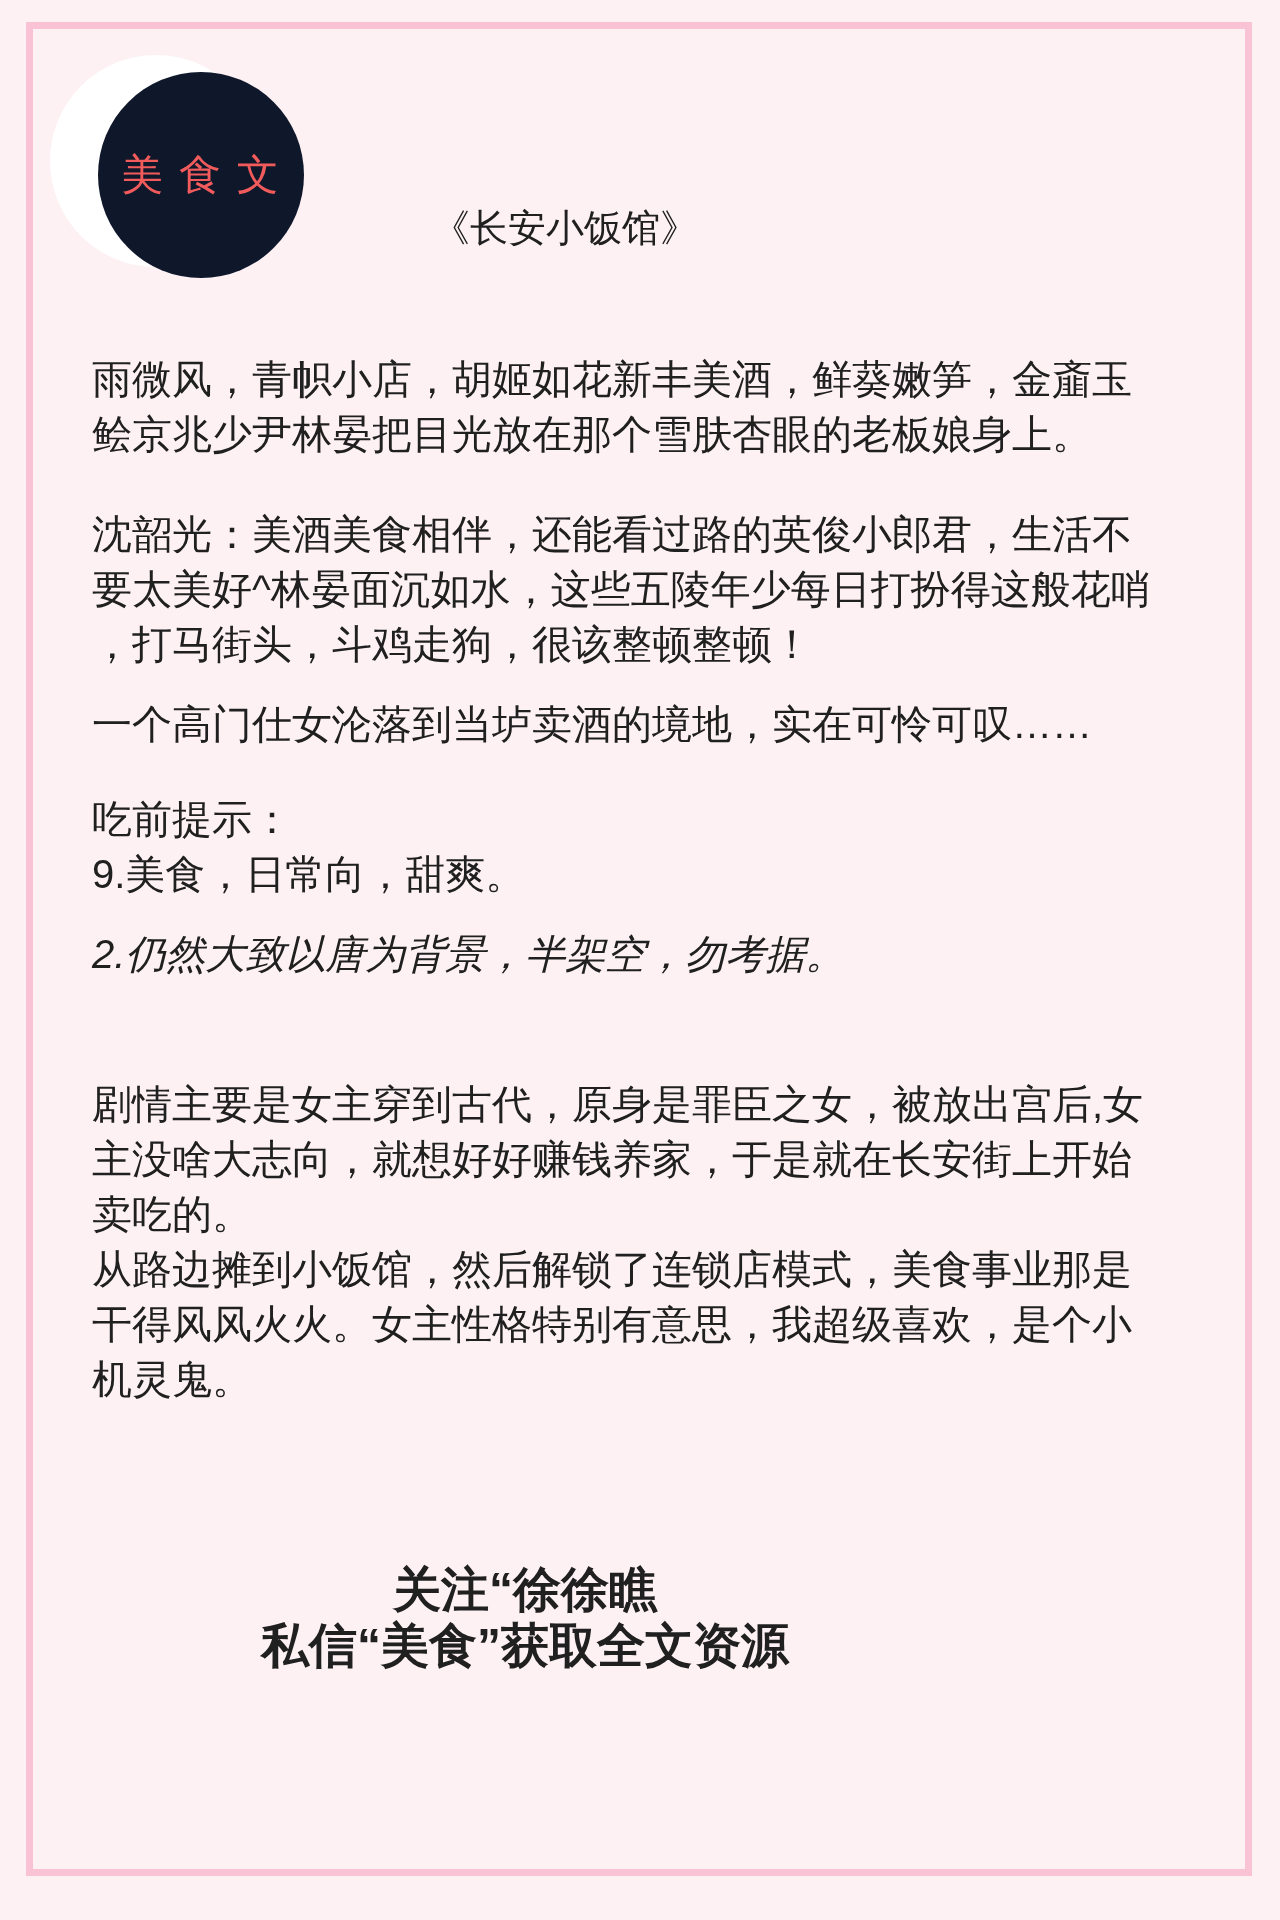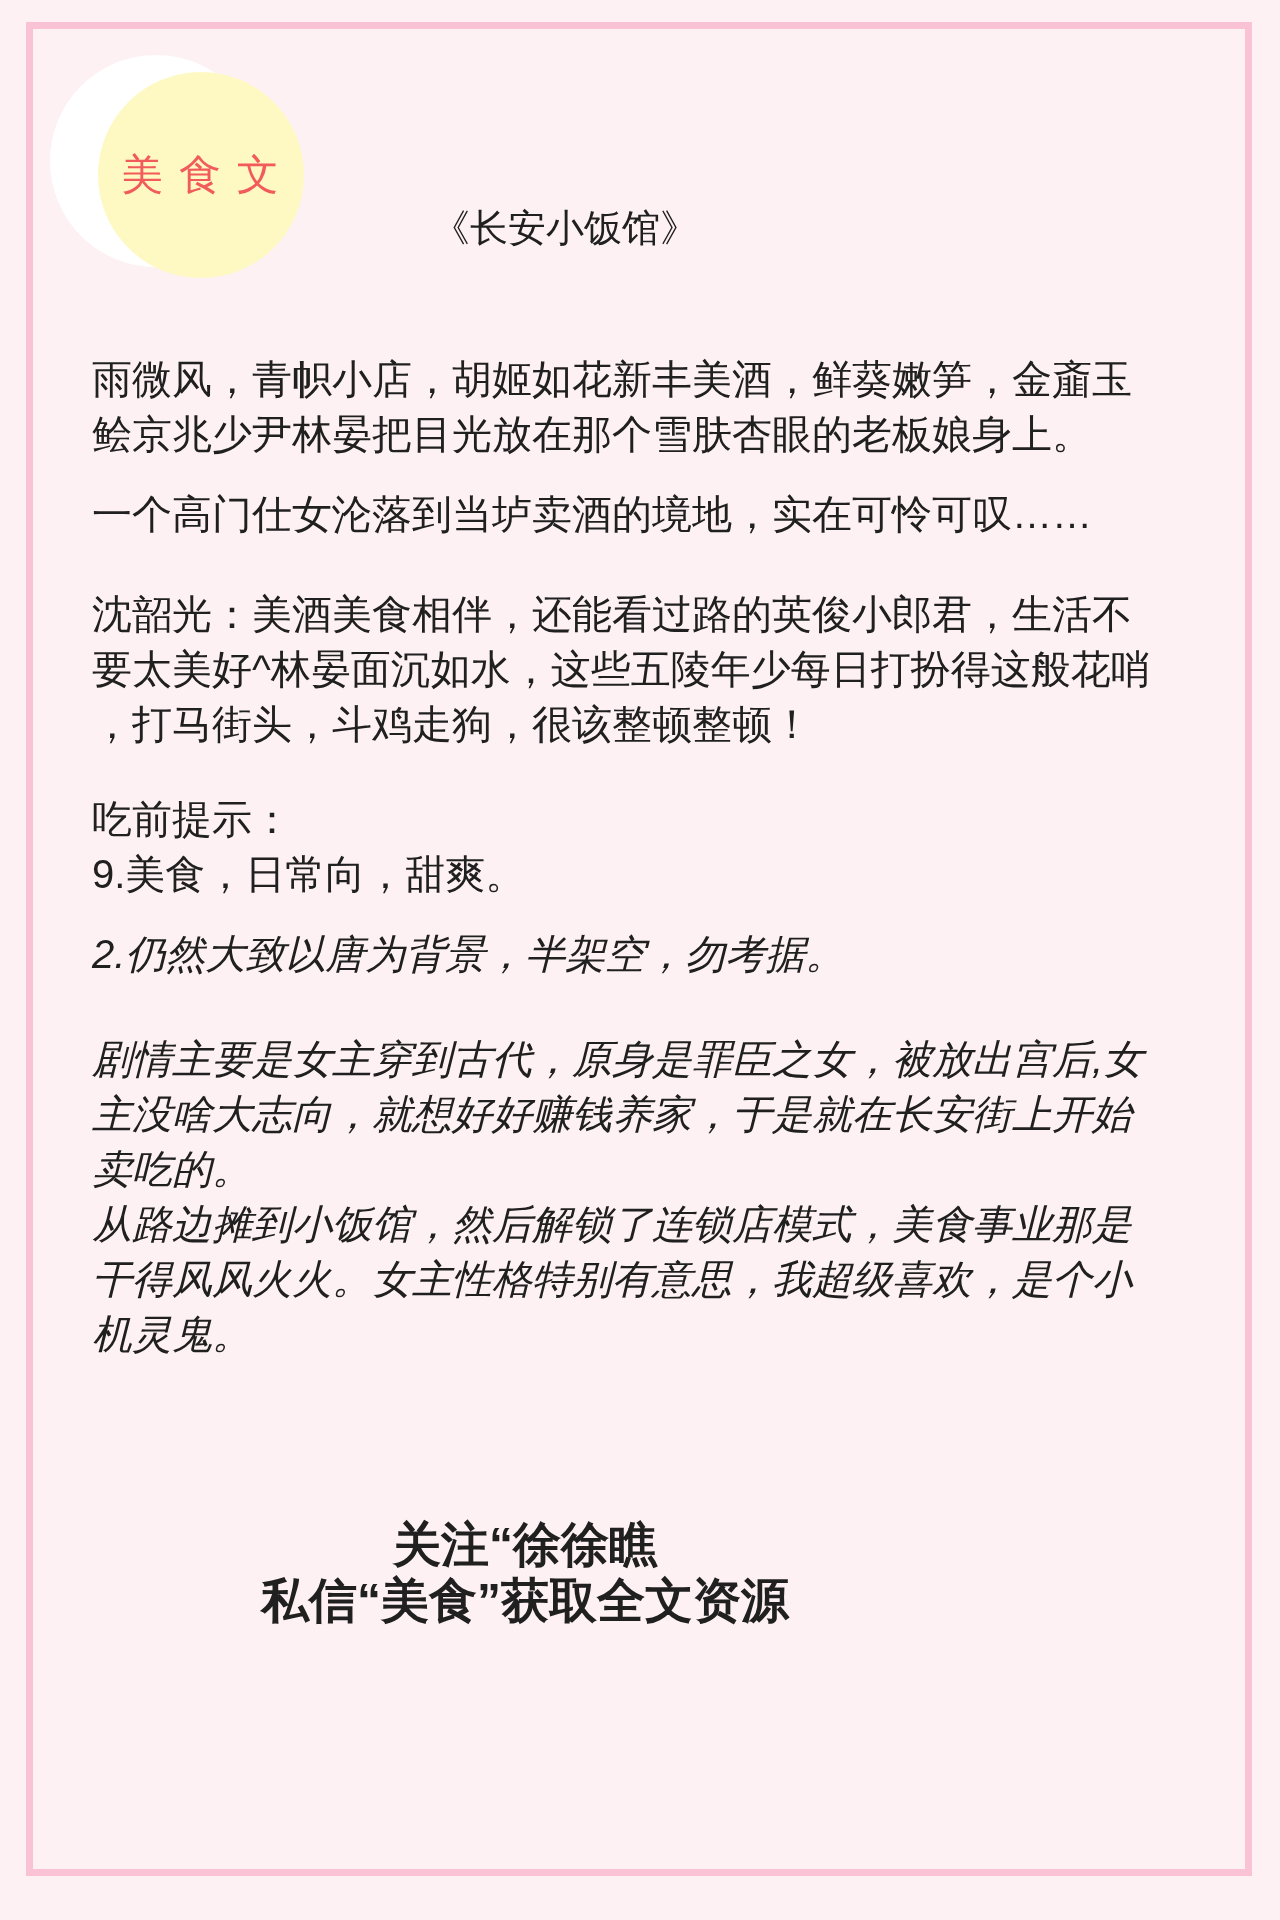--- a/index.html
+++ b/index.html
@@ -24,21 +24,21 @@
     left: 50px; top: 55px;
     width: 212px; height: 212px;
     border-radius: 50%;
     background: #ffffff;
   }
   .circle-pink {
     position: absolute;
     left: 98px; top: 72px;
     width: 206px; height: 206px;
     border-radius: 50%;
-    background: #fef9c3;
+    background: #0f172a;
     display: flex;
     align-items: center;
     justify-content: center;
   }
   .badge-label {
     font-size: 42px;
     letter-spacing: 2px;
     color: #f15b5b;
     white-space: nowrap;
   }
@@ -63,21 +63,21 @@
     font-size: 40px;
     line-height: 55px;
     white-space: pre-line;
     word-break: break-all;
   }
   .p1 { margin-top: 95px; }
   .p2 { margin-top: 25px; }
   .p3 { margin-top: 45px; }
   .p4 { margin-top: 40px; }
   .p5 { margin-top: 25px; font-style: italic; }
-  .p6 { margin-top: 50px; font-style: italic; }
+  .p6 { margin-top: 95px; }
   .footer {
     margin: 155px 230px 0 0;
     font-size: 48px;
     font-weight: bold;
     line-height: 56px;
     text-align: center;
     white-space: pre-line;
   }
 </style>
 </head>
@@ -92,25 +92,25 @@
   </div>
 </div>
 
 <div class="content">
   <h1 class="title">《长安小饭馆》</h1>
 
 
   <p class="para p1">雨微风，青帜小店，胡姬如花新丰美酒，鲜葵嫩笋，金齑玉
 鲙京兆少尹林晏把目光放在那个雪肤杏眼的老板娘身上。</p>
 
-  <p class="para p2">一个高门仕女沦落到当垆卖酒的境地，实在可怜可叹……</p>
-
   <p class="para p3">沈韶光：美酒美食相伴，还能看过路的英俊小郎君，生活不
 要太美好^林晏面沉如水，这些五陵年少每日打扮得这般花哨
 ，打马街头，斗鸡走狗，很该整顿整顿！</p>
+
+  <p class="para p2">一个高门仕女沦落到当垆卖酒的境地，实在可怜可叹……</p>
 
   <p class="para p4">吃前提示：
 9.美食，日常向，甜爽。</p>
 
   <p class="para p5">2.仍然大致以唐为背景，半架空，勿考据。</p>
 
   <p class="para p6">剧情主要是女主穿到古代，原身是罪臣之女，被放出宫后,女
 主没啥大志向，就想好好赚钱养家，于是就在长安街上开始
 卖吃的。
 从路边摊到小饭馆，然后解锁了连锁店模式，美食事业那是

